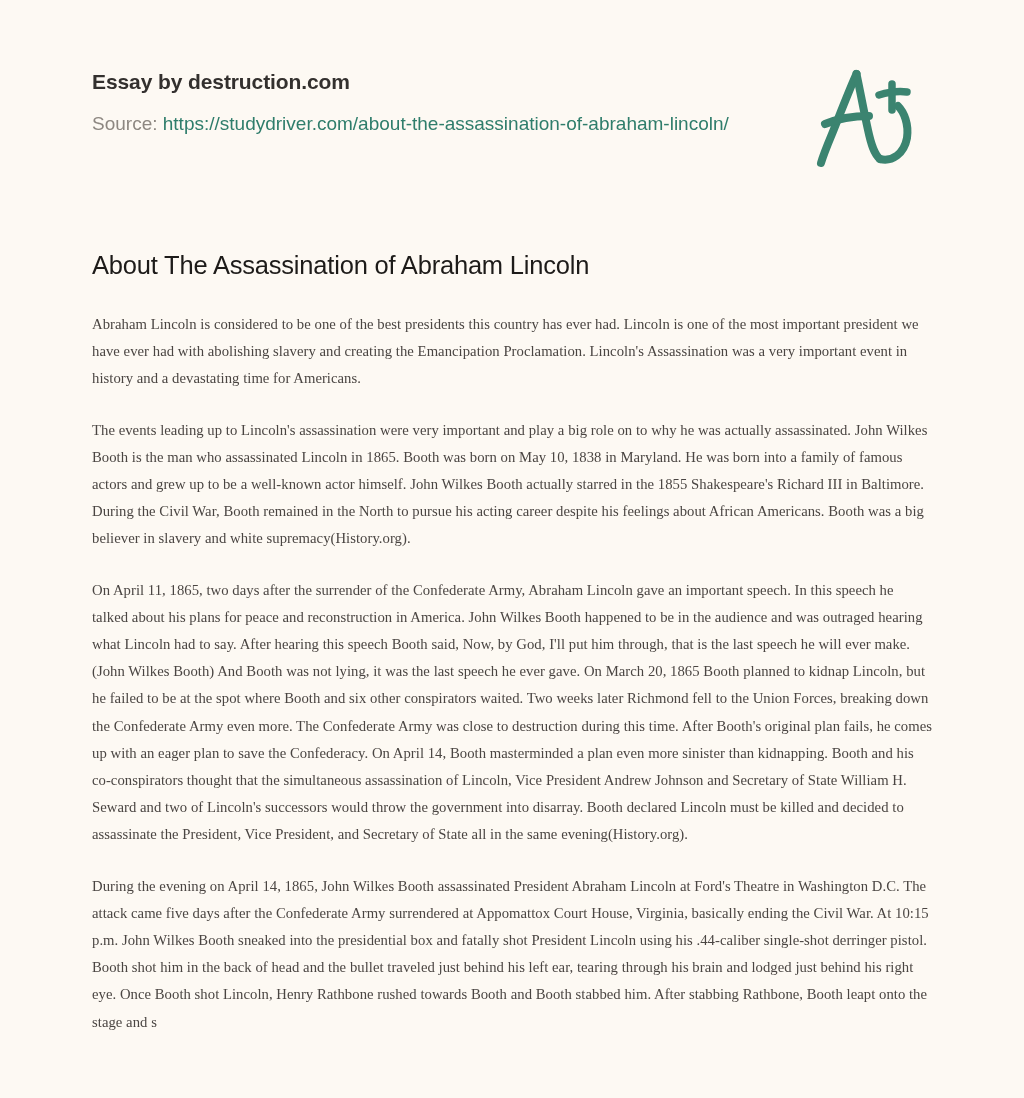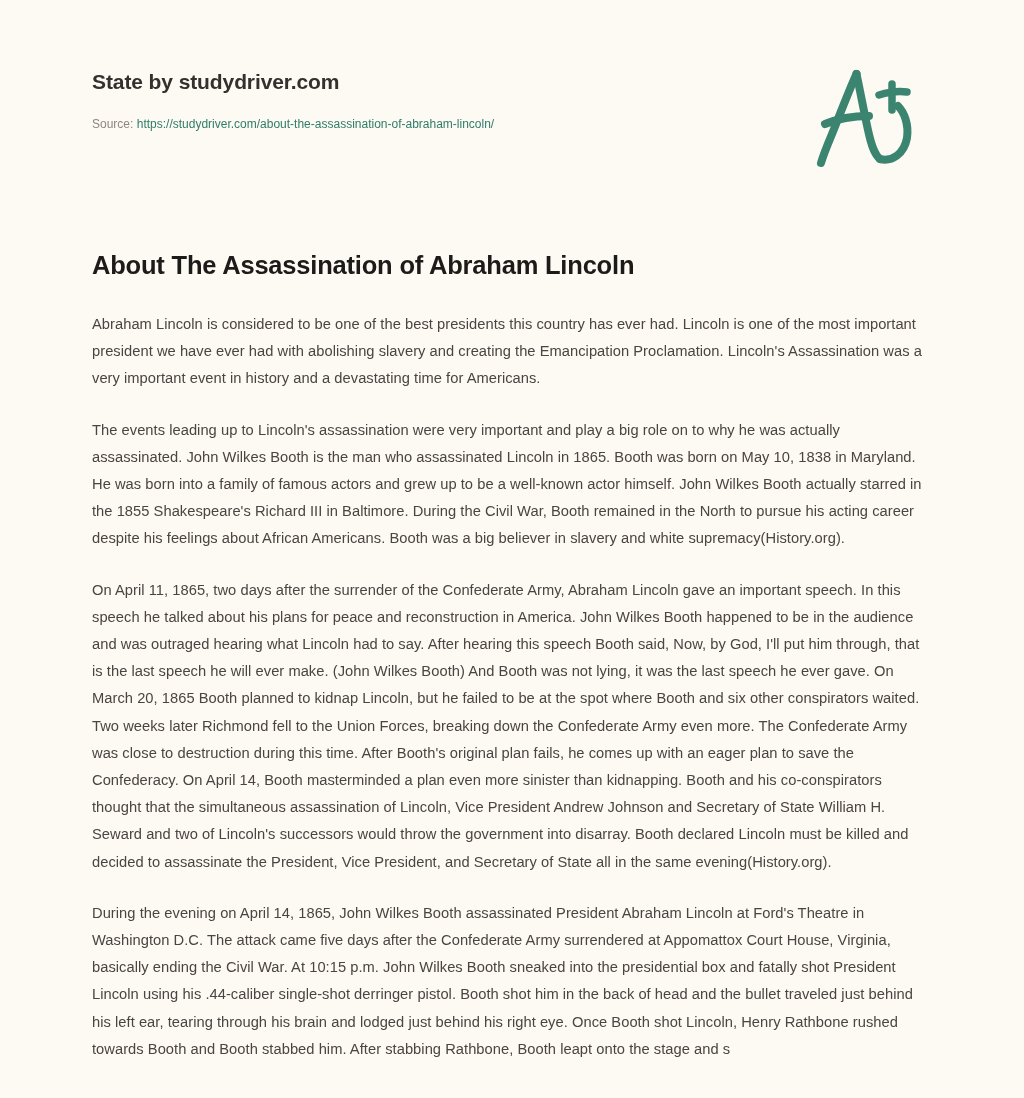--- a/index.html
+++ b/index.html
@@ -45,21 +45,21 @@
     font-weight: bold;
     color: #33302e;
     letter-spacing: -0.1px;
     line-height: 28px;
     margin: 0;
     white-space: nowrap;
   }
 
   .source-line {
     margin: 18px 0 4px 0;
-    font-size: 12px;
+    font-size: 19px;
     line-height: 20px;
     white-space: nowrap;
   }
 
   .source-label {
     color: #8d8781;
   }
 
   .source-url {
     color: #2f7d6b;
@@ -84,28 +84,29 @@
   .article {
     position: absolute;
     left: 92px;
     top: 248px;
     width: 840px;
   }
 
   .article-title {
     margin: 0;
     font-size: 25.5px;
-    font-weight: bold;
+    font-weight: normal;
     color: #1d1b19;
     letter-spacing: -0.2px;
     line-height: 34px;
   }
 
   .article-body {
     margin-top: 29px;
+    font-family: Liberation Serif, serif;
   }
 
   .article-body p {
     margin: 0 0 24px 0;
     font-size: 14.7px;
     line-height: 27.2px;
     color: #4a4542;
     text-align: left;
     letter-spacing: 0.04px;
   }
@@ -115,21 +116,21 @@
   }
 </style>
 </head>
 <body>
 
 <div class="page">
 
   <div class="header">
 
     <div class="header-text-block">
-      <div class="essay-by">State by studydriver.com</div>
+      <div class="essay-by">Essay by destruction.com</div>
 
       <div class="source-line">
         <span class="source-label">Source:</span>
         <a class="source-url" href="#">https://studydriver.com/about-the-assassination-of-abraham-lincoln/</a>
       </div>
     </div>
 
     <div class="logo">
       <svg viewBox="0 0 104 112" xmlns="http://www.w3.org/2000/svg">
         <g fill="none" stroke="#3b8470" stroke-linecap="round" stroke-linejoin="round">

